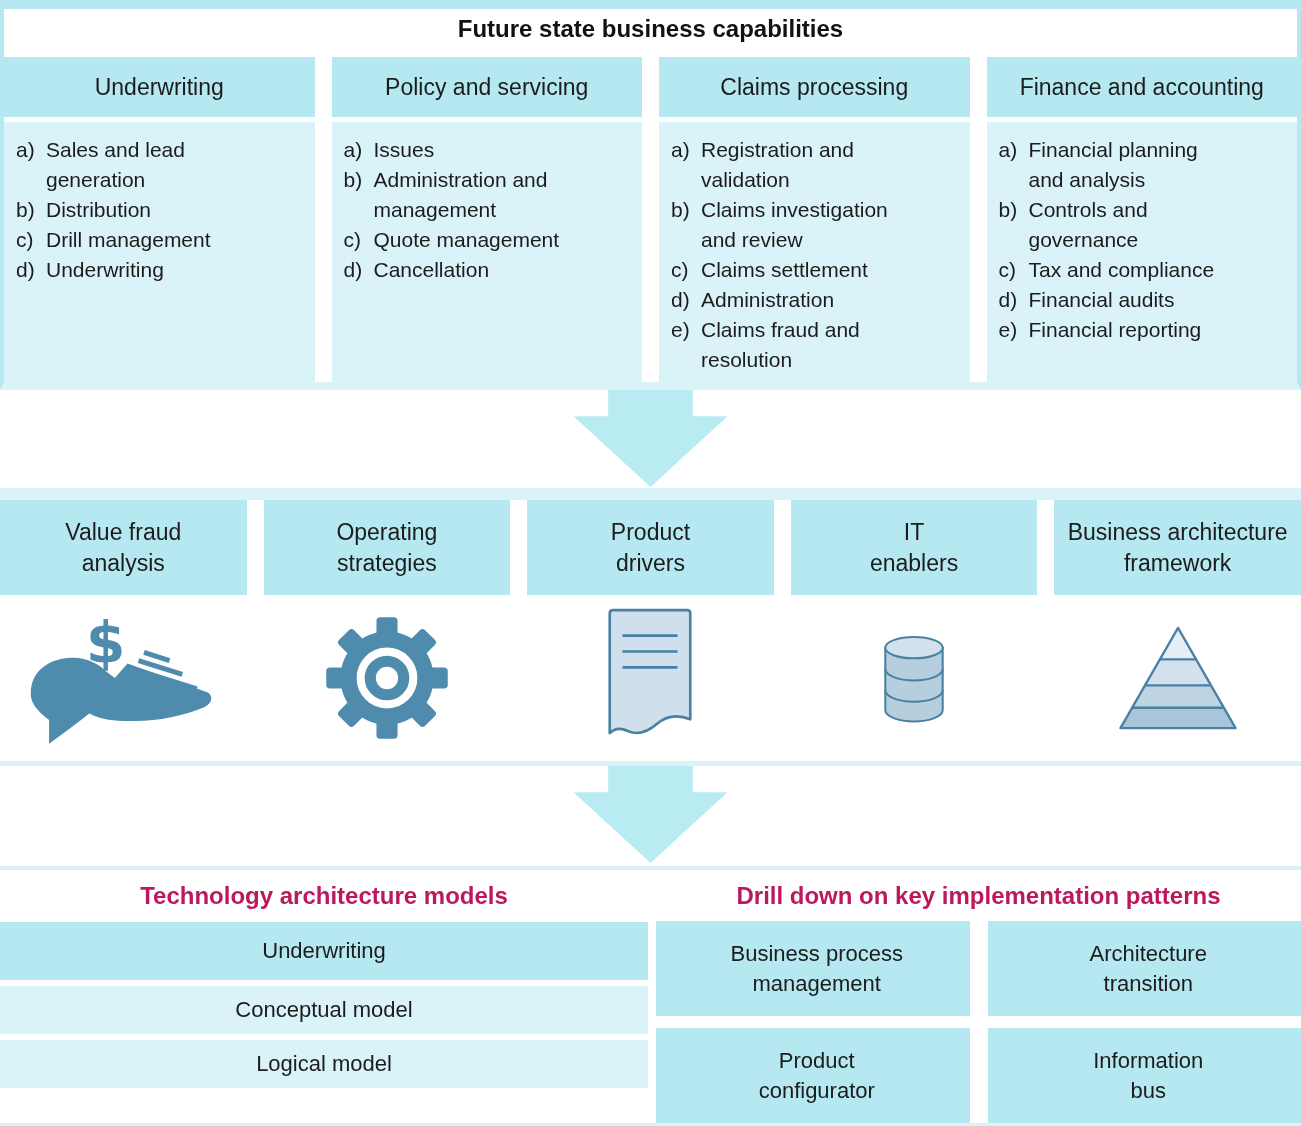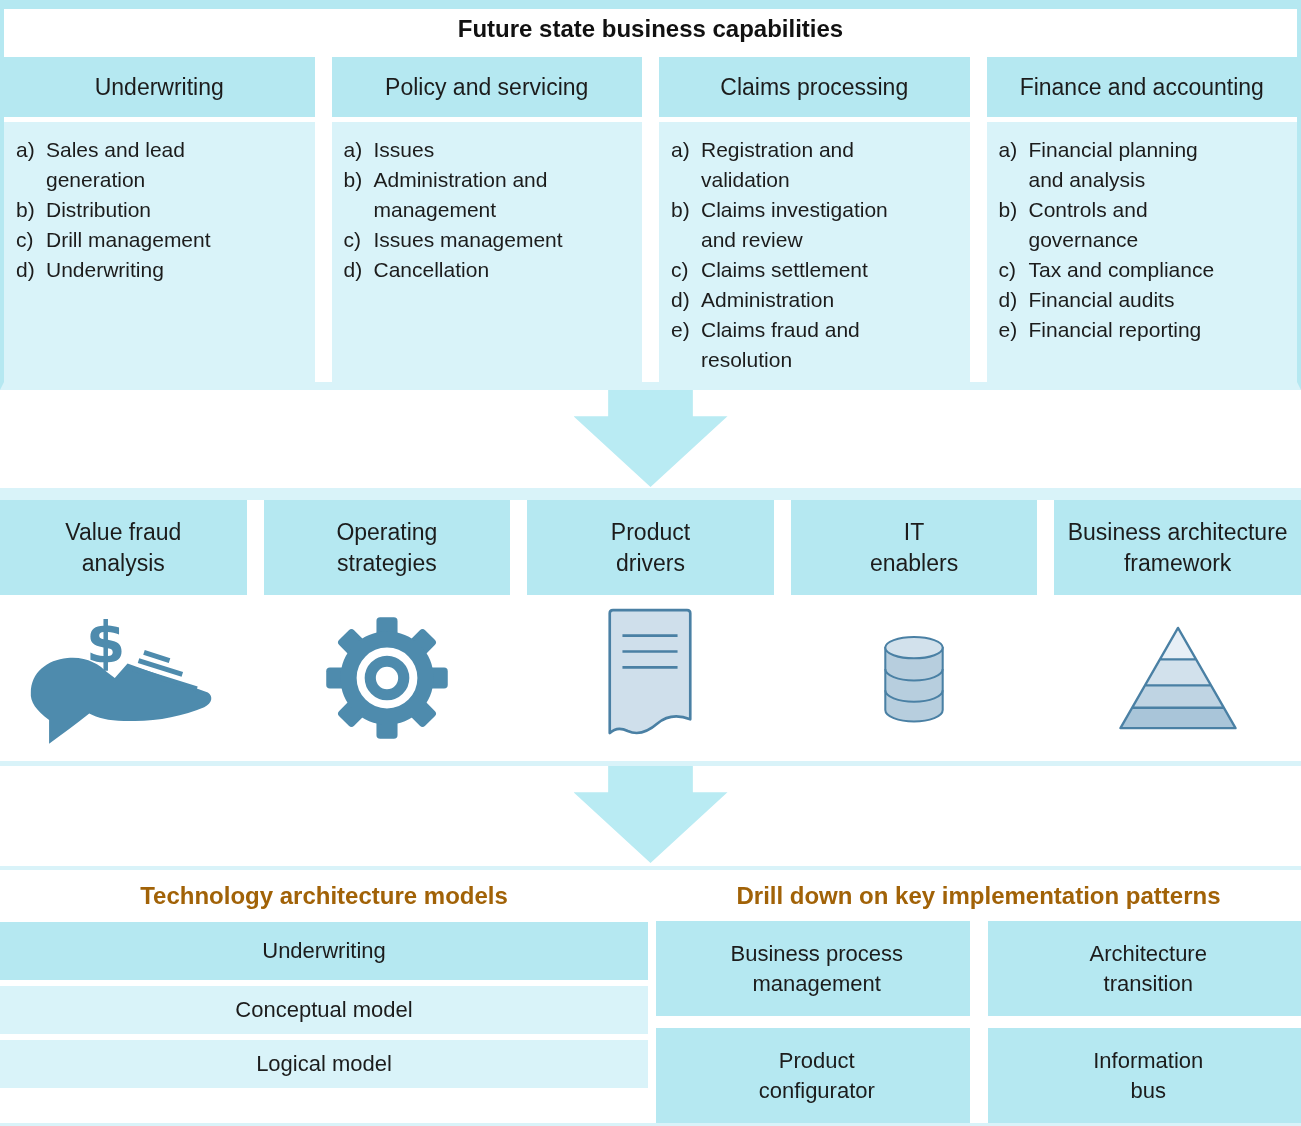--- a/index.html
+++ b/index.html
@@ -52,21 +52,21 @@
   
   .bottom-section{
     box-sizing:border-box;height:260px;background:#fff;
     border-top:4px solid #d9f3f9;border-bottom:3px solid #d9f3f9;
     display:flex;gap:8px;
   }
   .bottom-left{width:648px;display:flex;flex-direction:column;}
   .bottom-right{flex:1;display:flex;flex-direction:column;}
   .bottom-title{
     height:52px;display:flex;align-items:center;justify-content:center;
-    font-size:24px;font-weight:bold;color:#a16207;background:#fff;text-align:center;
+    font-size:24px;font-weight:bold;color:#be185d;background:#fff;text-align:center;
   }
   .tech-row{
     display:flex;align-items:center;justify-content:center;font-size:22px;background:#d9f3f9;
   }
   .tech-row.emph{background:#b5e8f1;height:58px;}
   .tech-row.light{height:48px;margin-top:6px;}
   .pattern-grid{
     display:grid;grid-template-columns:1fr 1fr;grid-template-rows:95px 95px;gap:12px 18px;
   }
   .pattern-box{
@@ -121,21 +121,21 @@
             </div>
 
             <div class="cap-item">
               <span class="m">b)</span>
               <span class="t pre">Administration and
 management</span>
             </div>
 
             <div class="cap-item">
               <span class="m">c)</span>
-              <span class="t pre">Issues management</span>
+              <span class="t pre">Quote management</span>
             </div>
 
             <div class="cap-item">
               <span class="m">d)</span>
               <span class="t pre">Cancellation</span>
             </div>
           </div>
       </div>
 
       <div class="top-col">

